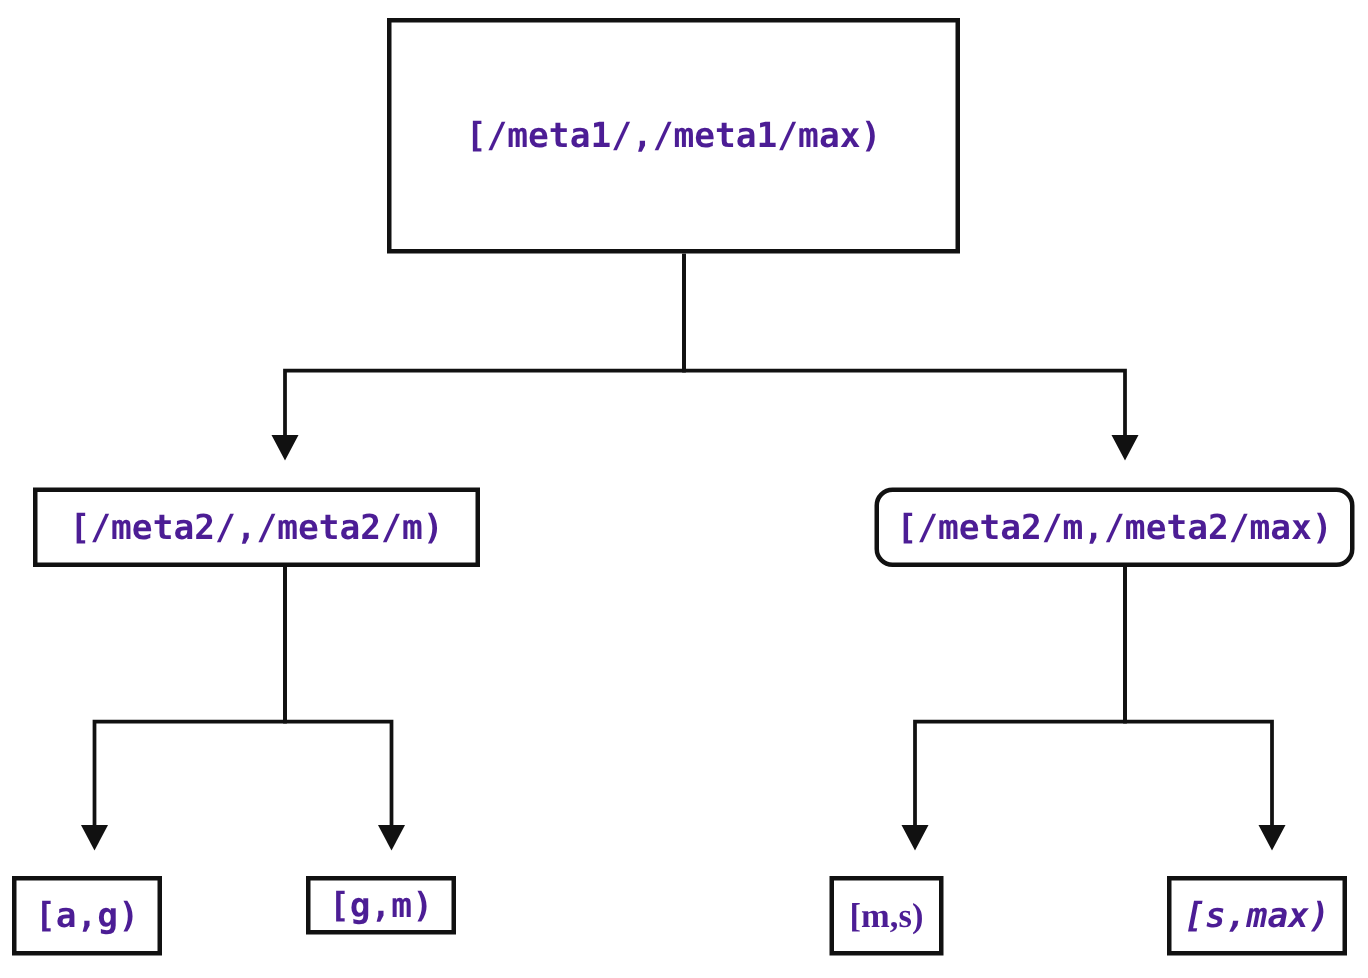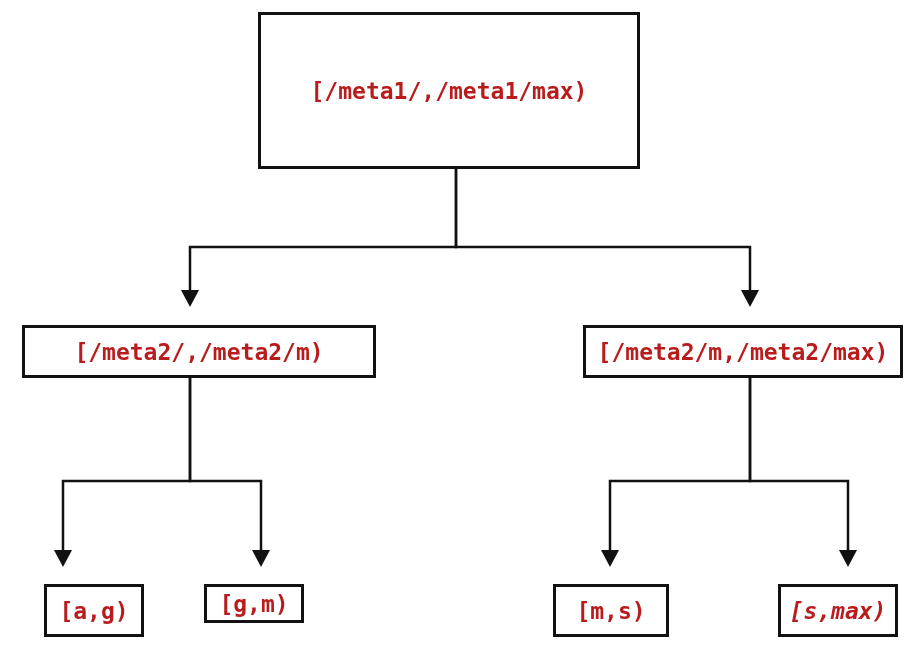--- a/index.html
+++ b/index.html
@@ -25,29 +25,29 @@
   .node {
     position: absolute;
     box-sizing: border-box;
     border: 3px solid #111111;
     background: #ffffff;
     display: flex;
     align-items: center;
     justify-content: center;
     font-size: 23px;
     font-weight: bold;
-    color: #b91c1c;
+    color: #4c1d95;
     white-space: nowrap;
   }
   #node-root   { left: 258px; top: 12px;  width: 382px; height: 157px; }
-  #node-meta2-left  { left: 22px;  top: 325px; width: 354px; height: 53px; }
-  #node-meta2-right { left: 583px; top: 325px; width: 320px; height: 53px; }
-  #node-leaf-ag   { left: 8px;   top: 584px; width: 100px; height: 53px; margin-left: 36px; }
+  #node-meta2-left  { left: 22px;  top: 325px; width: 298px; height: 53px; }
+  #node-meta2-right { left: 583px; top: 325px; width: 320px; height: 53px; border-radius: 12px; }
+  #node-leaf-ag   { left: 8px;   top: 584px; width: 100px; height: 53px; }
   #node-leaf-gm   { left: 204px; top: 584px; width: 100px; height: 39px; }
-  #node-leaf-ms   { left: 553px; top: 584px; width: 116px; height: 53px; }
+  #node-leaf-ms   { left: 553px; top: 584px; width: 76px; height: 53px; font-family: Liberation Serif, serif; }
   #node-leaf-smax { left: 778px; top: 584px; width: 120px; height: 53px; font-style: italic; }
 </style>
 </head>
 <body>
 
 <div class="canvas">
 
   <svg class="connectors" viewBox="0 0 912 652" xmlns="http://www.w3.org/2000/svg">
     <g stroke="#111111" stroke-width="2.5" fill="none">
 

